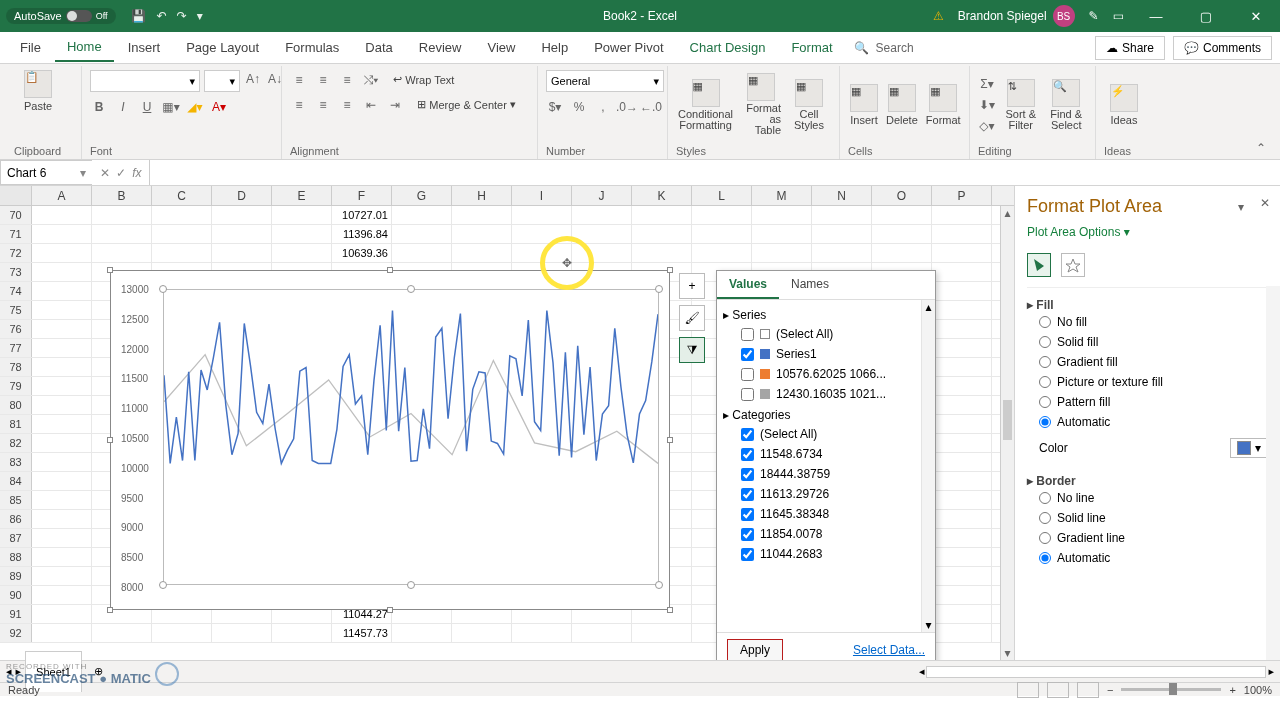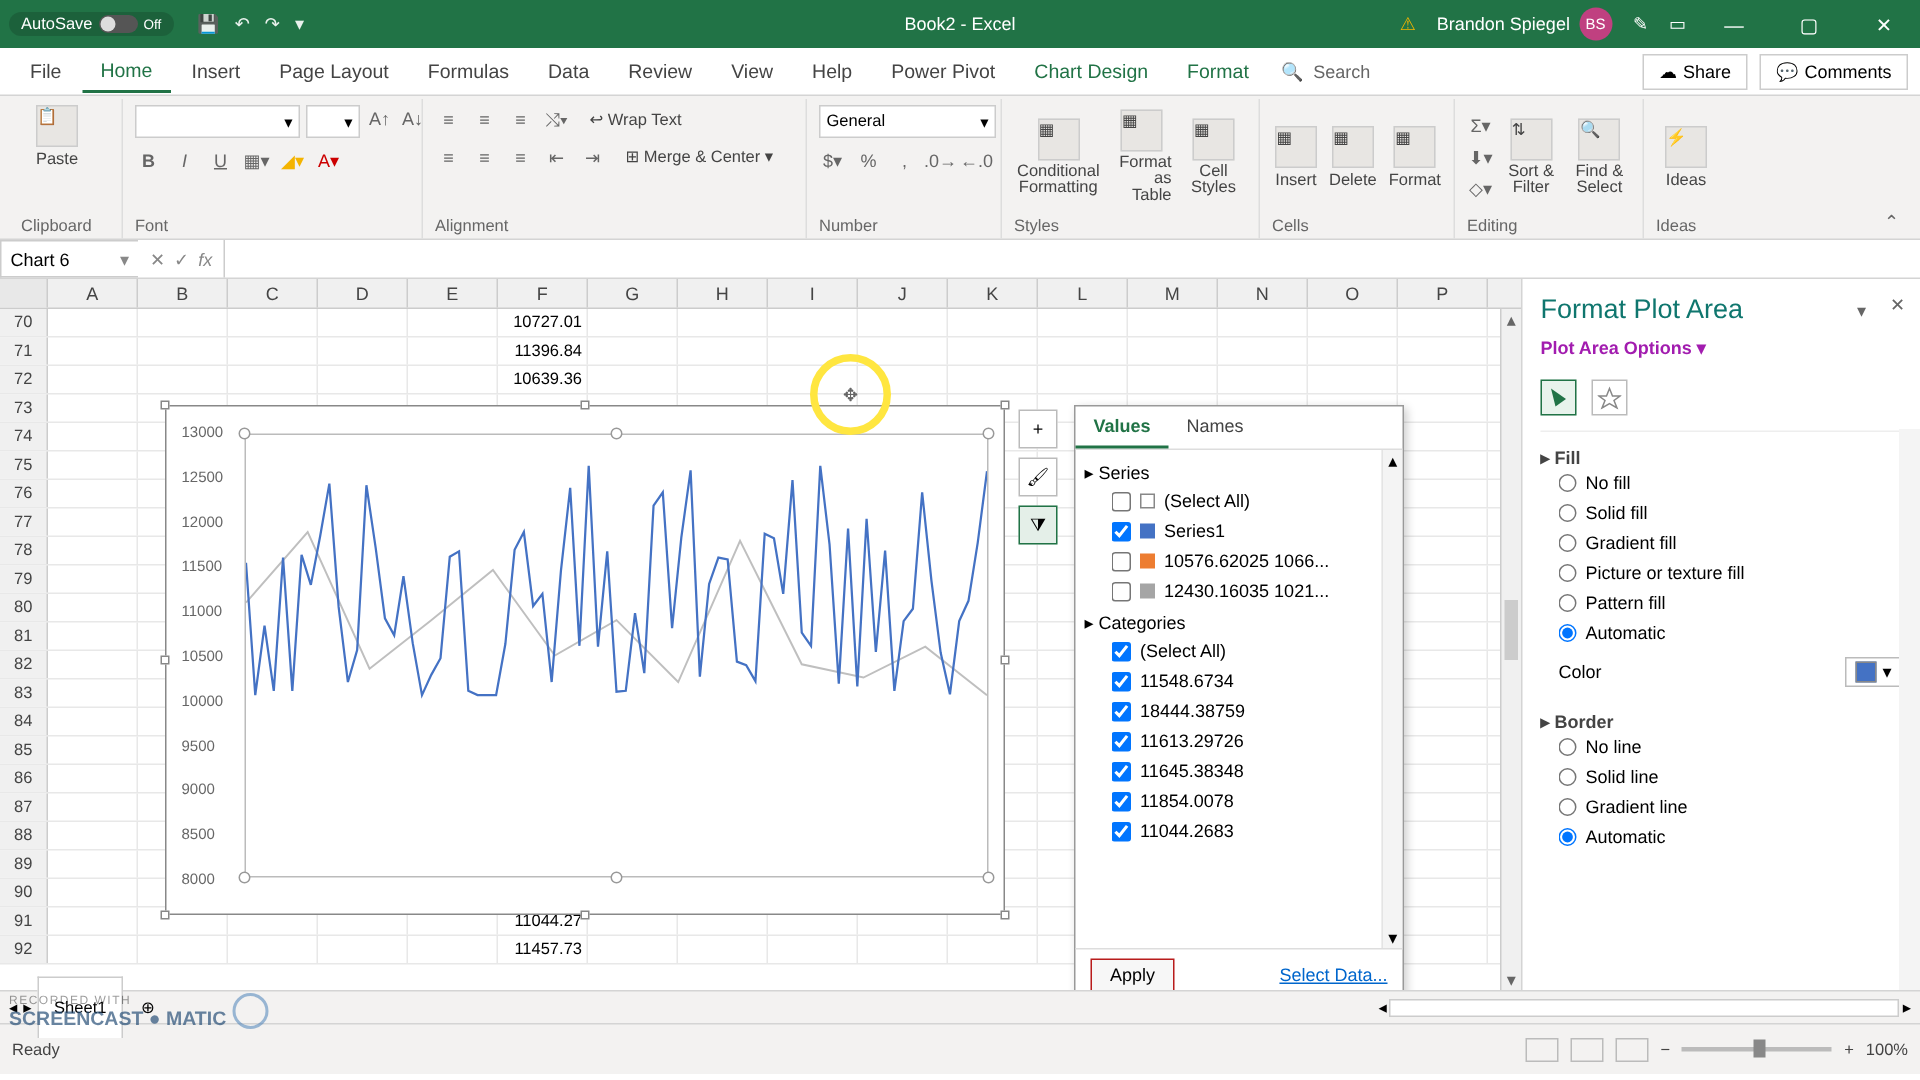--- a/index.html
+++ b/index.html
@@ -84,23 +84,23 @@
 .filterbox .fhdr { font-size: 12px; padding: 2px 0; cursor: pointer; }
 .filterbox .fitem { display: flex; align-items: center; gap: 6px; padding: 3px 0 3px 18px; }
 .filterbox .chip { width: 10px; height: 10px; display: inline-block; }
 .filterbox .fscroll { position: absolute; right: 0; top: 0; bottom: 0; width: 14px; background: #f4f4f4; border-left: 1px solid #e4e4e4; }
 .filterbox .ffoot { border-top: 1px solid #ddd; padding: 6px 10px; display: flex; align-items: center; }
 .filterbox .apply { border: 1px solid #b91c1c; padding: 3px 12px; font-size: 12px; cursor: pointer; background: #f7f7f7; }
 .filterbox .seldata { margin-left: auto; color: #0066cc; text-decoration: underline; font-size: 12px; cursor: pointer; }
 
 
 .pane { width: 266px; border-left: 1px solid #d4d4d4; background: #fff; padding: 10px 12px; position: relative; }
-.pane h2 { font-size: 18px; font-weight: 400; color: #0f766e; margin-bottom: 8px; }
+.pane h2 { font-size: 18px; font-weight: 400; color: #a16207; margin-bottom: 8px; }
 .pane .close { position: absolute; right: 10px; top: 10px; cursor: pointer; color: #666; }
-.pane .dropdown2 { font-size: 12px; color: #a21caf; margin: 6px 0 10px; cursor: pointer; font-weight: 700; }
+.pane .dropdown2 { font-size: 12px; color: #15803d; margin: 6px 0 10px; cursor: pointer; font-weight: 400; }
 .pane .iconrow { display: flex; gap: 10px; padding: 4px 0 10px; border-bottom: 1px solid #eee; }
 .pane .pico { width: 24px; height: 24px; border: 1px solid #bbb; display: flex; align-items: center; justify-content: center; cursor: pointer; }
 .pane .pico.active { border-color: #217346; background: #e8f3ec; }
 .pane .section { margin-top: 10px; }
 .pane .shdr { font-weight: 600; font-size: 12px; color: #444; cursor: pointer; }
 .pane .opt { display: flex; align-items: center; gap: 6px; padding: 3px 0 3px 12px; font-size: 12px; }
 .pane .colorrow { padding: 6px 0 6px 12px; display: flex; align-items: center; font-size: 12px; }
 .pane .colorbtn { margin-left: auto; border: 1px solid #bbb; padding: 2px 6px; display: flex; align-items: center; gap: 4px; cursor: pointer; }
 .pane .colorbtn .sw { width: 14px; height: 14px; background: #4472c4; border: 1px solid #888; }
 .pane .pscroll { position: absolute; right: 0; top: 100px; bottom: 0; width: 14px; background: #f4f4f4; }
@@ -109,21 +109,21 @@
 .spot { position: absolute; width: 54px; height: 54px; border: 5px solid #ffe640; border-radius: 50%; pointer-events: none; }
 .spot::after { content: '✥'; position: absolute; left: 50%; top: 50%; transform: translate(-50%,-50%); font-size: 12px; color: #666; }
 
 
 .tabs { height: 22px; background: #f3f2f1; border-top: 1px solid #d4d4d4; display: flex; align-items: center; padding: 0 6px; gap: 4px; font-size: 11px; }
 .tabs .stab { padding: 14px 10px; background: #fff; border: 1px solid #ccc; border-bottom: none; cursor: pointer; }
 .tabs .hscroll { margin-left: auto; display: flex; align-items: center; gap: 2px; }
 .tabs .hscroll .bar { width: 340px; height: 12px; background: #fff; border: 1px solid #ccc; }
 
 
-.status { height: 34px; background: #f3f2f1; border-top: 1px solid #d4d4d4; display: flex; align-items: center; padding: 0 8px; font-size: 11px; color: #444; }
+.status { height: 14px; background: #f3f2f1; border-top: 1px solid #d4d4d4; display: flex; align-items: center; padding: 0 8px; font-size: 11px; color: #444; }
 .status .right { margin-left: auto; display: flex; align-items: center; gap: 8px; }
 .viewbtn { width: 22px; height: 16px; border: 1px solid #bbb; cursor: pointer; }
 .slider { width: 100px; height: 3px; background: #bbb; position: relative; }
 .slider .th { width: 8px; height: 12px; background: #888; position: absolute; left: 48px; top: -5px; }
 
 .watermark { position: absolute; left: 6px; bottom: 34px; font-size: 10px; color: rgba(0,0,0,.4); display: flex; align-items: center; gap: 4px; }
 .watermark .logo { width: 24px; height: 24px; border: 2px solid rgba(60,120,180,.5); border-radius: 50%; }
 
 input[type=checkbox] { width: 13px; height: 13px; }
 input[type=radio] { width: 12px; height: 12px; }

